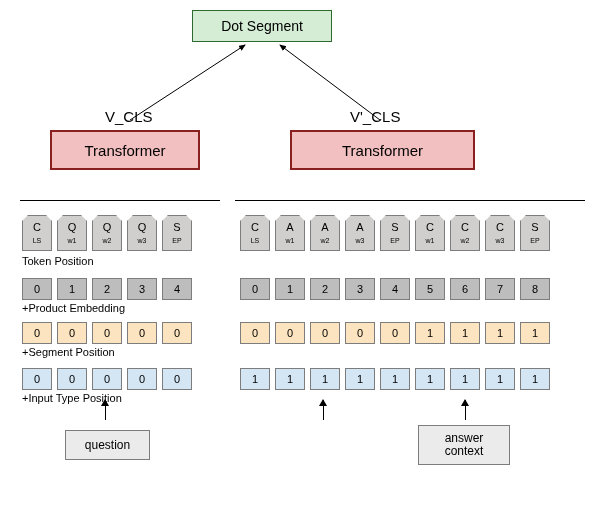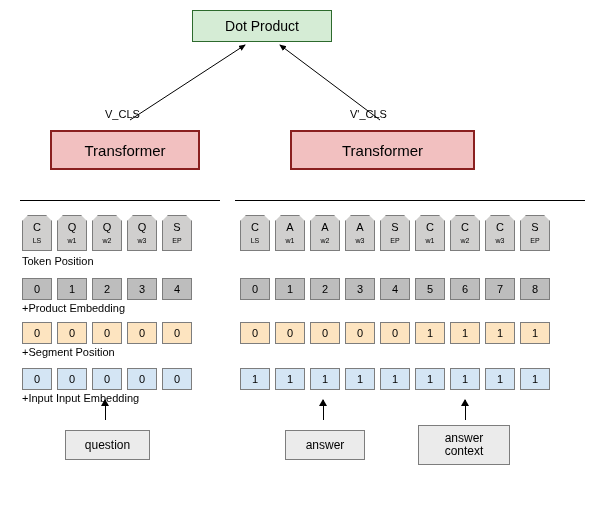--- a/index.html
+++ b/index.html
@@ -1,20 +1,20 @@
 <!DOCTYPE html>
 <html><head>
 <meta charset="utf-8">
 <style>
   *{box-sizing:border-box;margin:0;padding:0}
   body{font-family:Arial,Helvetica,sans-serif;font-size:12px;color:#000;width:604px;height:514px;position:relative;overflow:hidden;background:#fff}
   .diagram{position:relative;width:604px;height:514px}
 
   .dot-box{position:absolute;left:192px;top:10px;width:140px;height:32px;border:1px solid #2d6a2d;background:#d5ecd5;display:flex;align-items:center;justify-content:center;font-size:14px}
-  .v-label{position:absolute;font-size:11px}
+  .v-label{position:absolute;font-size:15px}
   .v-left{left:105px;top:108px}
   .v-right{left:350px;top:108px}
 
   .xfmr{position:absolute;height:40px;width:150px;border:2px solid #8a1f1f;background:#f2c0c0;display:flex;align-items:center;justify-content:center;font-size:15px}
   .xfmr-left{left:50px;top:130px}
   .xfmr-right{left:290px;top:130px;width:185px}
 
   .svg-arrows{position:absolute;left:0;top:0;width:604px;height:514px;pointer-events:none}
 
   .hr{position:absolute;height:1px;background:#000}
@@ -37,21 +37,21 @@
   .inp-label{position:absolute;height:30px;border:1px solid #7d7d7d;background:#ebebeb;display:flex;align-items:center;justify-content:center;font-size:12px;padding:0 10px}
 
   .arrow-up{position:absolute;width:1px;height:20px;background:#000}
   .arrow-up::before{content:"";position:absolute;left:-4px;top:-1px;border-left:4px solid transparent;border-right:4px solid transparent;border-bottom:7px solid #000}
 </style>
 </head>
 <body>
 
 <div class="diagram">
 
-  <div class="dot-box">Dot Product</div>
+  <div class="dot-box">Dot Segment</div>
 
   <svg class="svg-arrows">
     <defs>
       <marker id="ah" markerWidth="8" markerHeight="8" refX="6" refY="3" orient="auto">
         <path d="M0,0 L7,3 L0,6 Z" fill="#000"></path>
       </marker>
     </defs>
     <line x1="130" y1="120" x2="245" y2="45" stroke="#000" stroke-width="1" marker-end="url(#ah)"></line>
     <line x1="380" y1="120" x2="280" y2="45" stroke="#000" stroke-width="1" marker-end="url(#ah)"></line>
   </svg>
@@ -168,34 +168,33 @@
     <div class="cell peach">1</div>
   </div>
 
   <div class="row" style="left:22px;top:368px">
     <div class="cell blue">0</div>
     <div class="cell blue">0</div>
     <div class="cell blue">0</div>
     <div class="cell blue">0</div>
     <div class="cell blue">0</div>
   </div>
-  <div class="row-label" style="left:22px;top:392px">+Input Input Embedding</div>
+  <div class="row-label" style="left:22px;top:392px">+Input Type Position</div>
   <div class="row" style="left:240px;top:368px">
     <div class="cell blue">1</div>
     <div class="cell blue">1</div>
     <div class="cell blue">1</div>
     <div class="cell blue">1</div>
     <div class="cell blue">1</div>
     <div class="cell blue">1</div>
     <div class="cell blue">1</div>
     <div class="cell blue">1</div>
     <div class="cell blue">1</div>
   </div>
 
   <div class="arrow-up" style="left:105px;top:400px"></div>
   <div class="arrow-up" style="left:323px;top:400px"></div>
   <div class="arrow-up" style="left:465px;top:400px"></div>
 
   <div class="inp-label" style="left:65px;top:430px;width:85px">question</div>
-  <div class="inp-label" style="left:285px;top:430px;width:80px">answer</div>
   <div class="inp-label" style="left:418px;top:425px;width:92px;height:40px;text-align:center;padding:5px 8px;line-height:13px">answer context</div>
 
 </div>
 
 </body></html>

